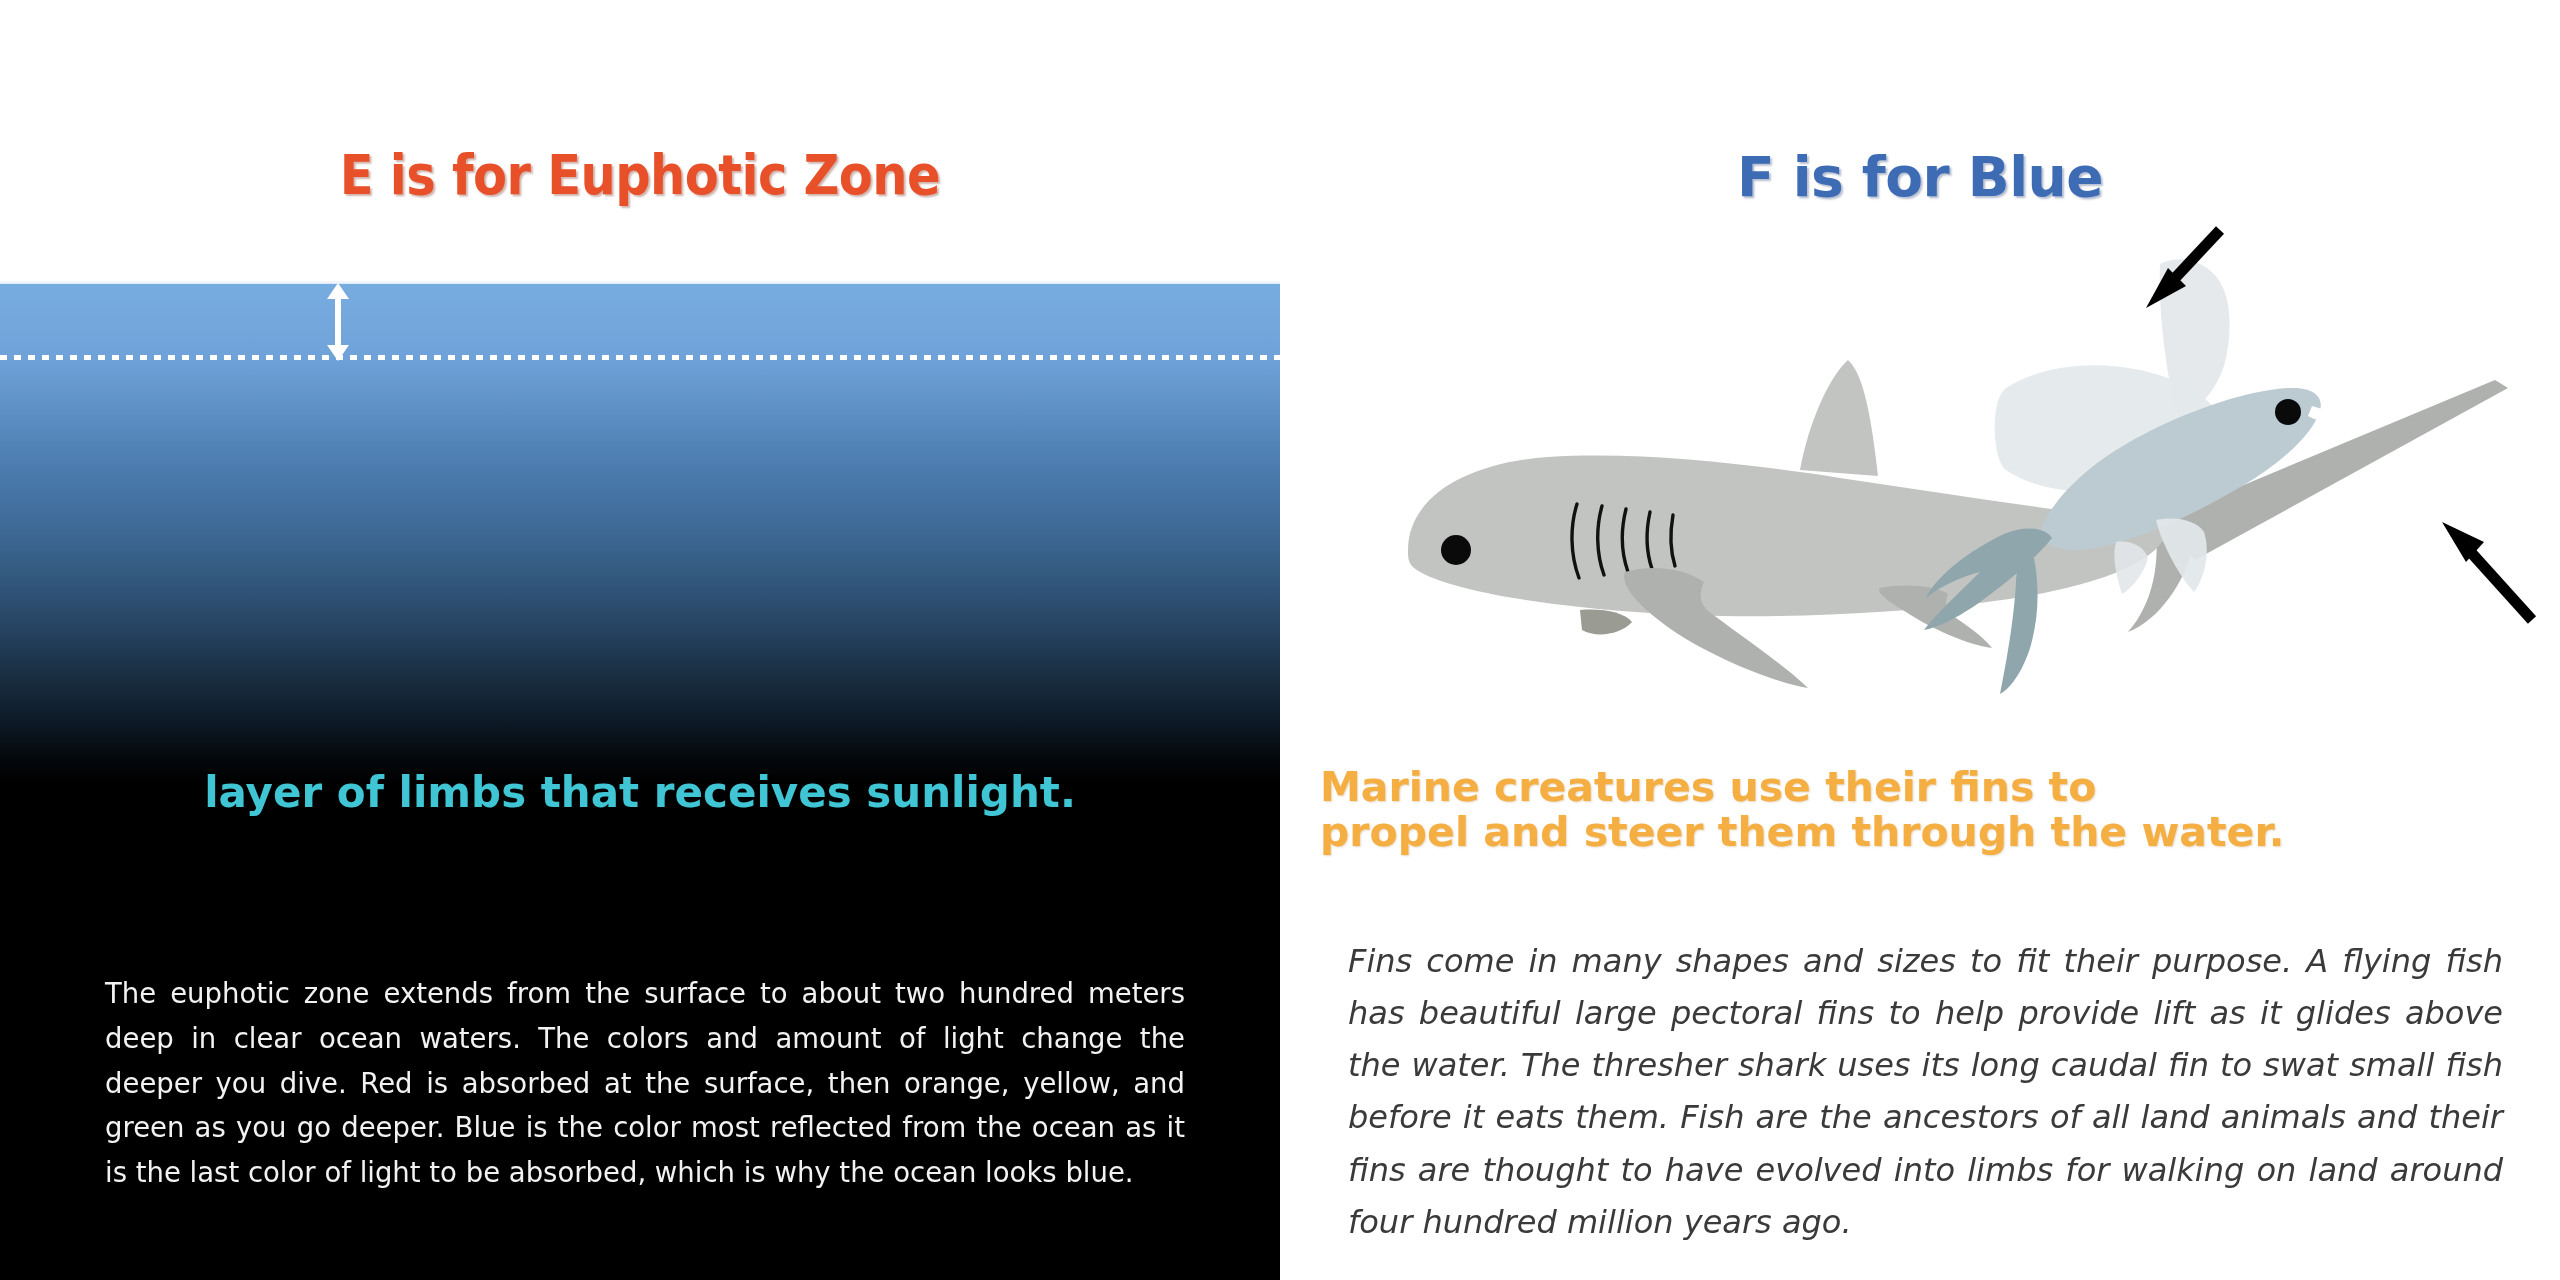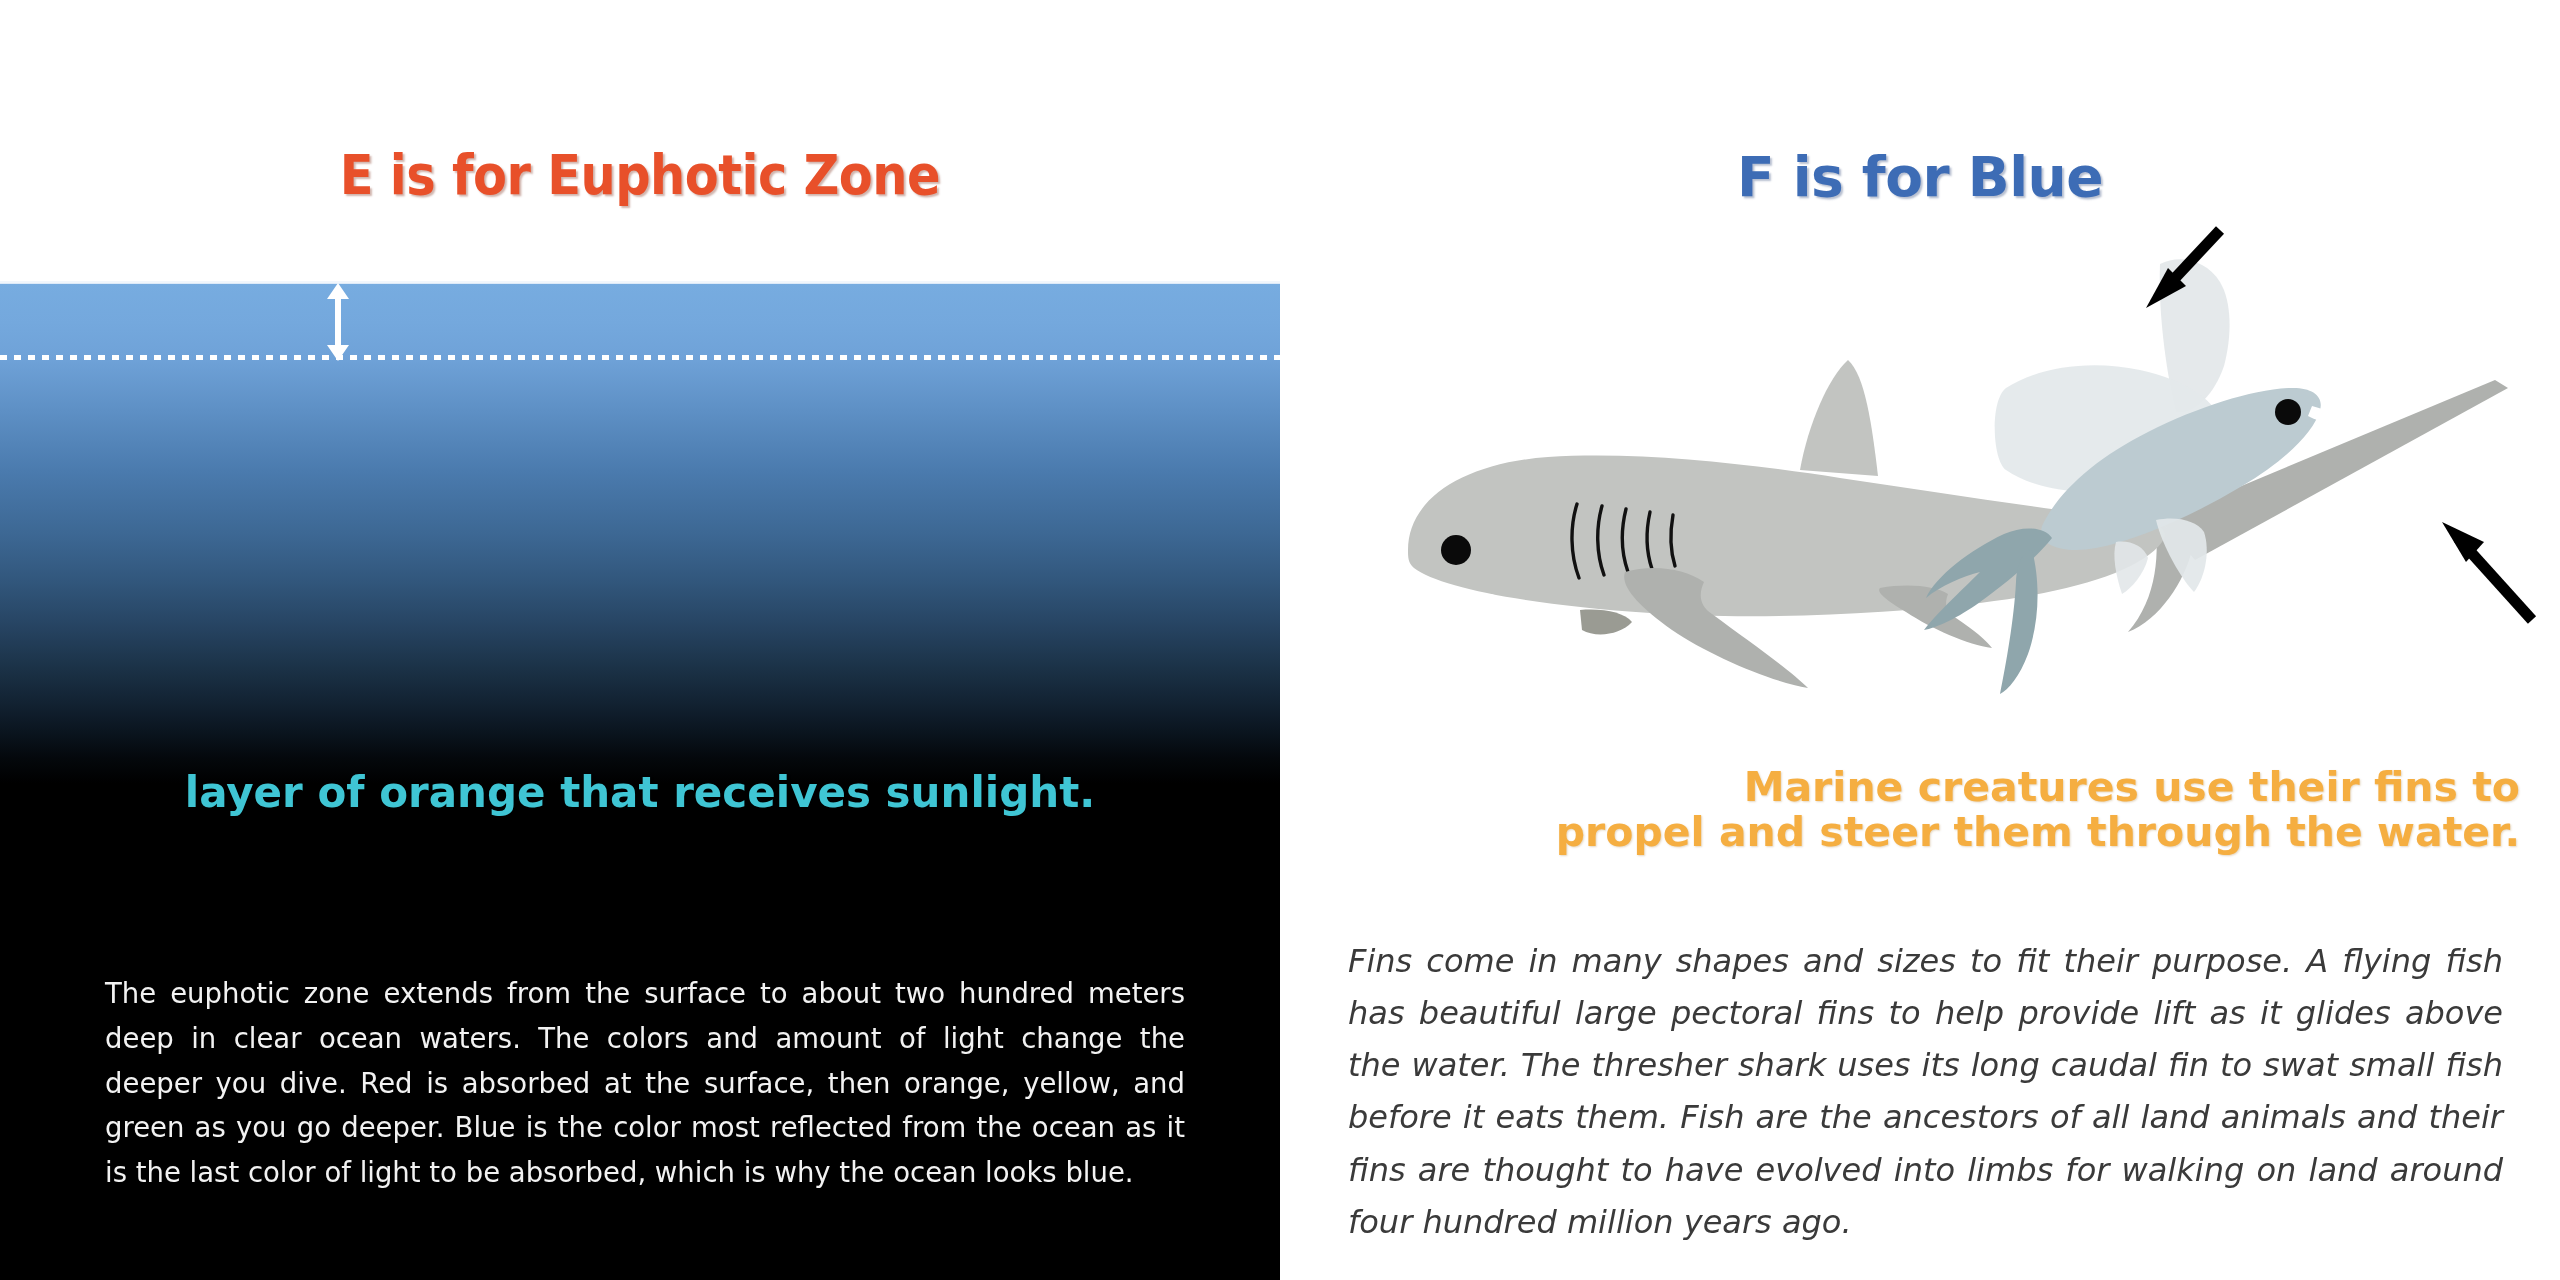--- a/index.html
+++ b/index.html
@@ -149,21 +149,21 @@
     left: 0;
     top: 220px;
     width: 1280px;
     height: 480px;
   }
   .subtitle-right {
     position: absolute;
     left: 40px;
     top: 765px;
     width: 1200px;
-    text-align: right;
+    text-align: left;
     font-size: 41px;
     font-weight: bold;
     line-height: 1.1;
     color: #F5AE41;
     text-shadow: 1px 1px 2px rgba(150,100,20,0.25);
     font-family: "DejaVu Sans", sans-serif;
   }
   .body-right {
     position: absolute;
     left: 68px;
@@ -190,21 +190,21 @@
 
     <svg class="depth-arrow" viewBox="0 0 36 78">
       <rect x="15" y="8" width="6" height="62" fill="#ffffff"></rect>
       <polygon points="18,0 29,16 7,16" fill="#ffffff"></polygon>
       <polygon points="18,78 29,62 7,62" fill="#ffffff"></polygon>
     </svg>
 
     <div class="title-left">E is for Euphotic Zone</div>
 
     <div class="subtitle-left">
-      <div>layer of orange that receives sunlight.</div>
+      <div>layer of limbs that receives sunlight.</div>
     </div>
 
     <div class="body-left">The euphotic zone extends from the surface to about two hundred meters deep in clear ocean waters. The colors and amount of light change the deeper you dive. Red is absorbed at the surface, then orange, yellow, and green as you go deeper. Blue is the color most reflected from the ocean as it is the last color of light to be absorbed, which is why the ocean looks blue.</div>
   </div>
 
   <div class="page-right">
 
     <div class="title-right">F is for Blue</div>
 
     <svg class="art-right" viewBox="0 0 1280 480">

